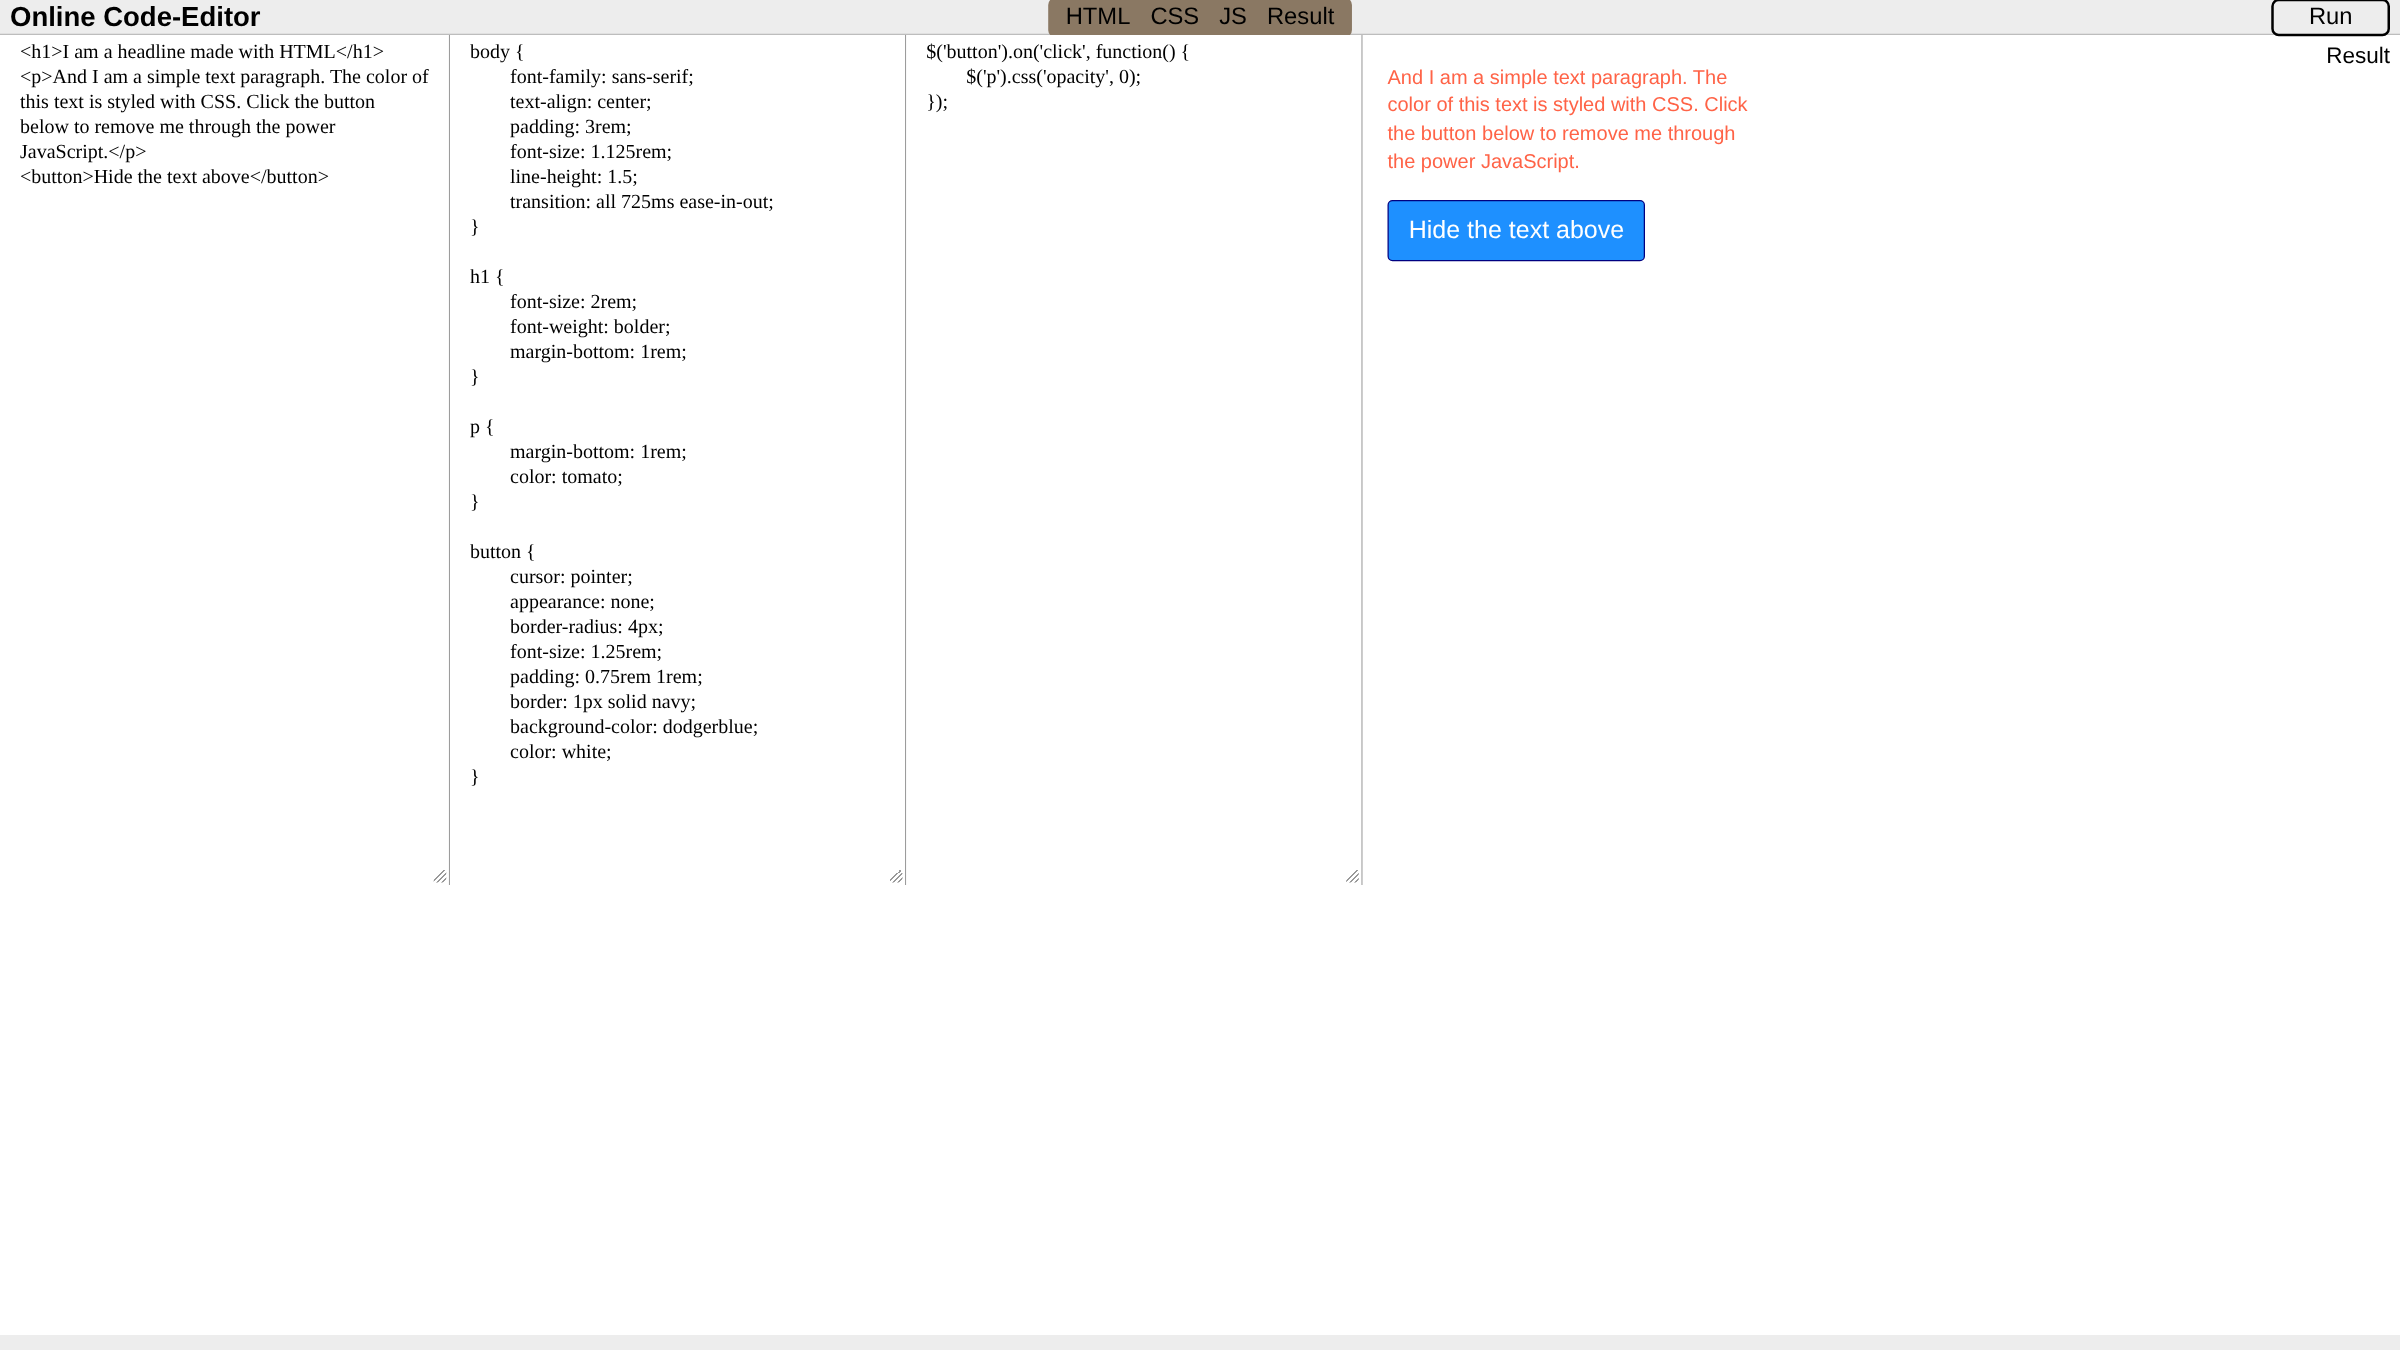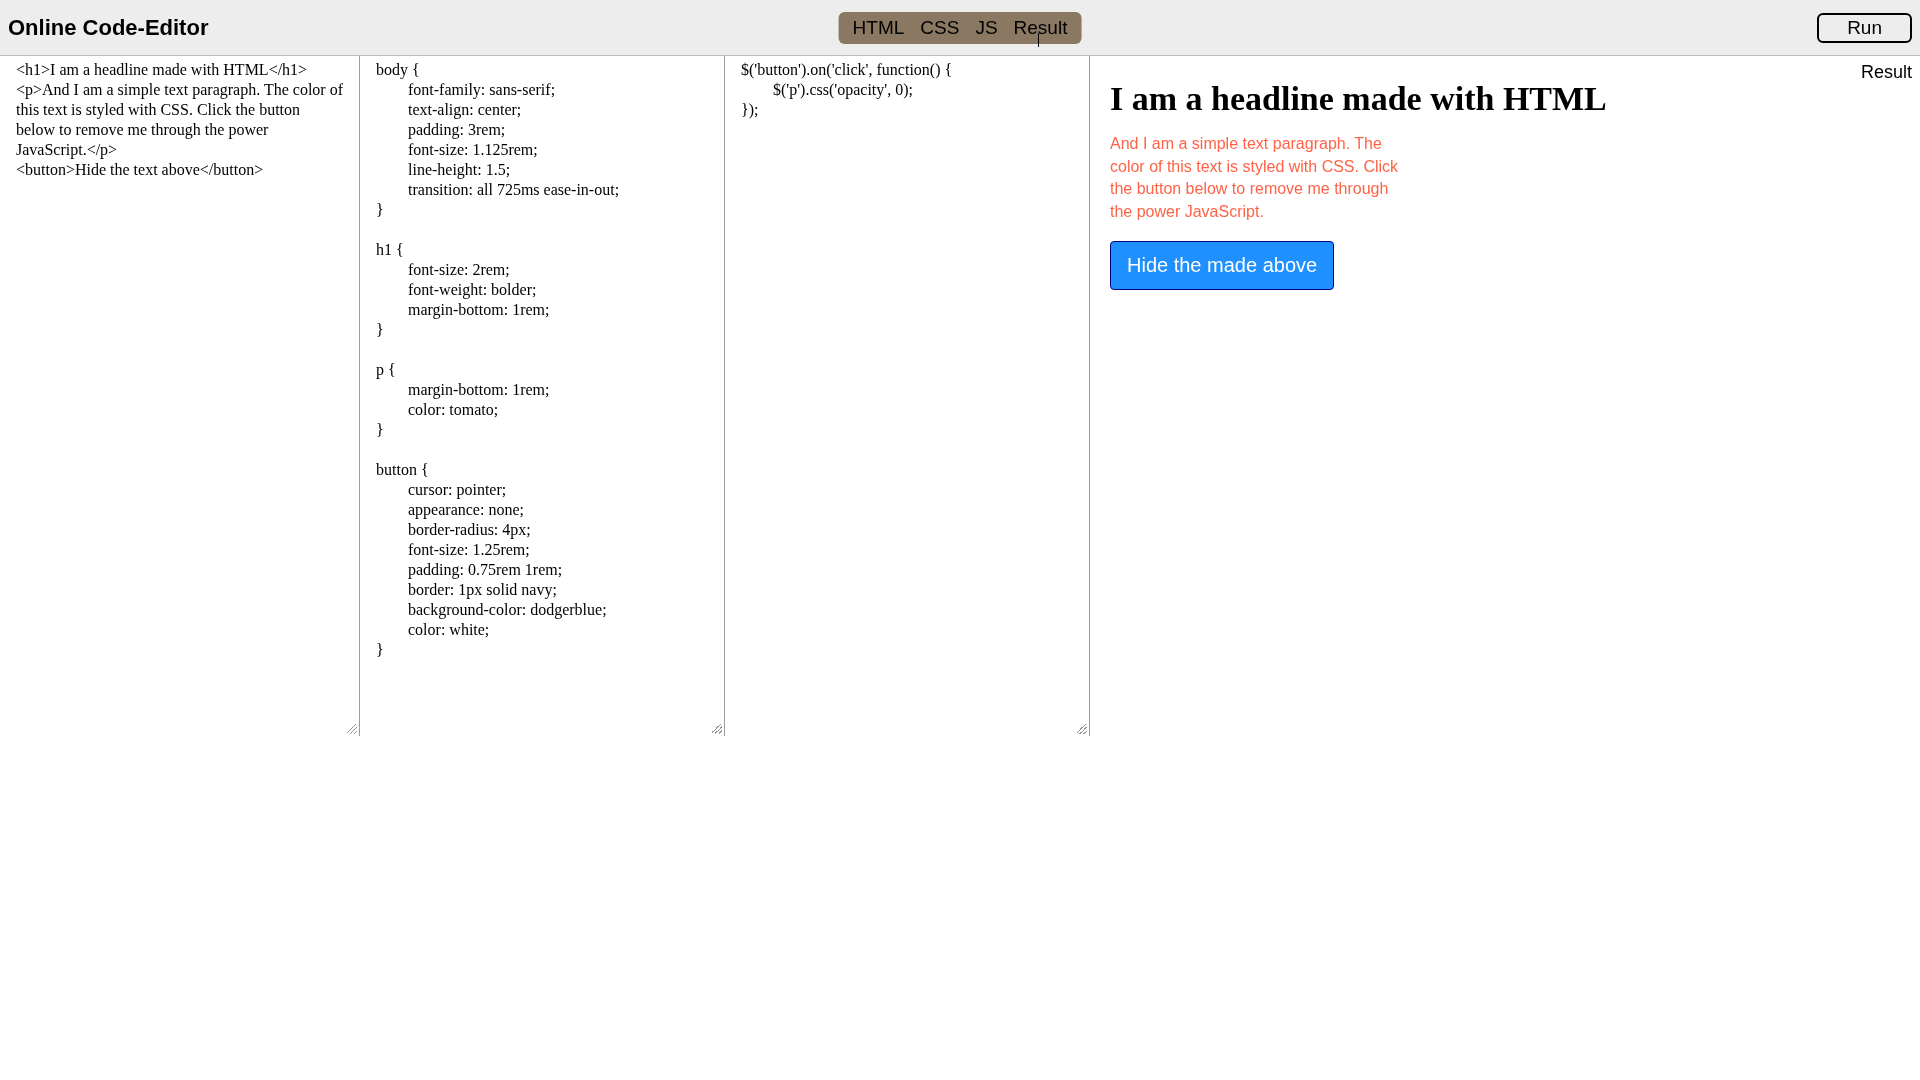--- a/index.html
+++ b/index.html
@@ -1,19 +1,19 @@
 <!DOCTYPE html>
 <html><head>
   <meta charset="utf-8">
   <style>
     * { margin: 0; padding: 0; box-sizing: border-box; }
     html, body { width: 100%; height: 100%; font-family: Arial, Helvetica, sans-serif; background: #ededed; }
 
     .topbar {
-      height: 56px;
+      height: 28px;
       background: #ededed;
       border-bottom: 1px solid #bdbdbd;
       display: flex;
       align-items: center;
       position: relative;
       padding: 0 8px;
     }
     .app-title {
       font-family: Arial, Helvetica, sans-serif;
       font-weight: bold;
@@ -215,19 +215,18 @@
   <div class="panel panel-js">
     <span class="panel-label">JS</span>
     <textarea class="code" spellcheck="false" style="">$('button').on('click', function() {
         $('p').css('opacity', 0);
 });</textarea>
   </div>
 
   <div class="panel panel-result">
     <span class="panel-label">Result</span>
     <div class="result-body">
-      <h1>I am a headline made with HTML</h1>
       <p>And I am a simple text paragraph. The color of this text is styled with CSS. Click the button below to remove me through the power JavaScript.</p>
-      <button>Hide the made above</button>
+      <button>Hide the text above</button>
     </div>
   </div>
 
 </div>
 
 </body></html>

